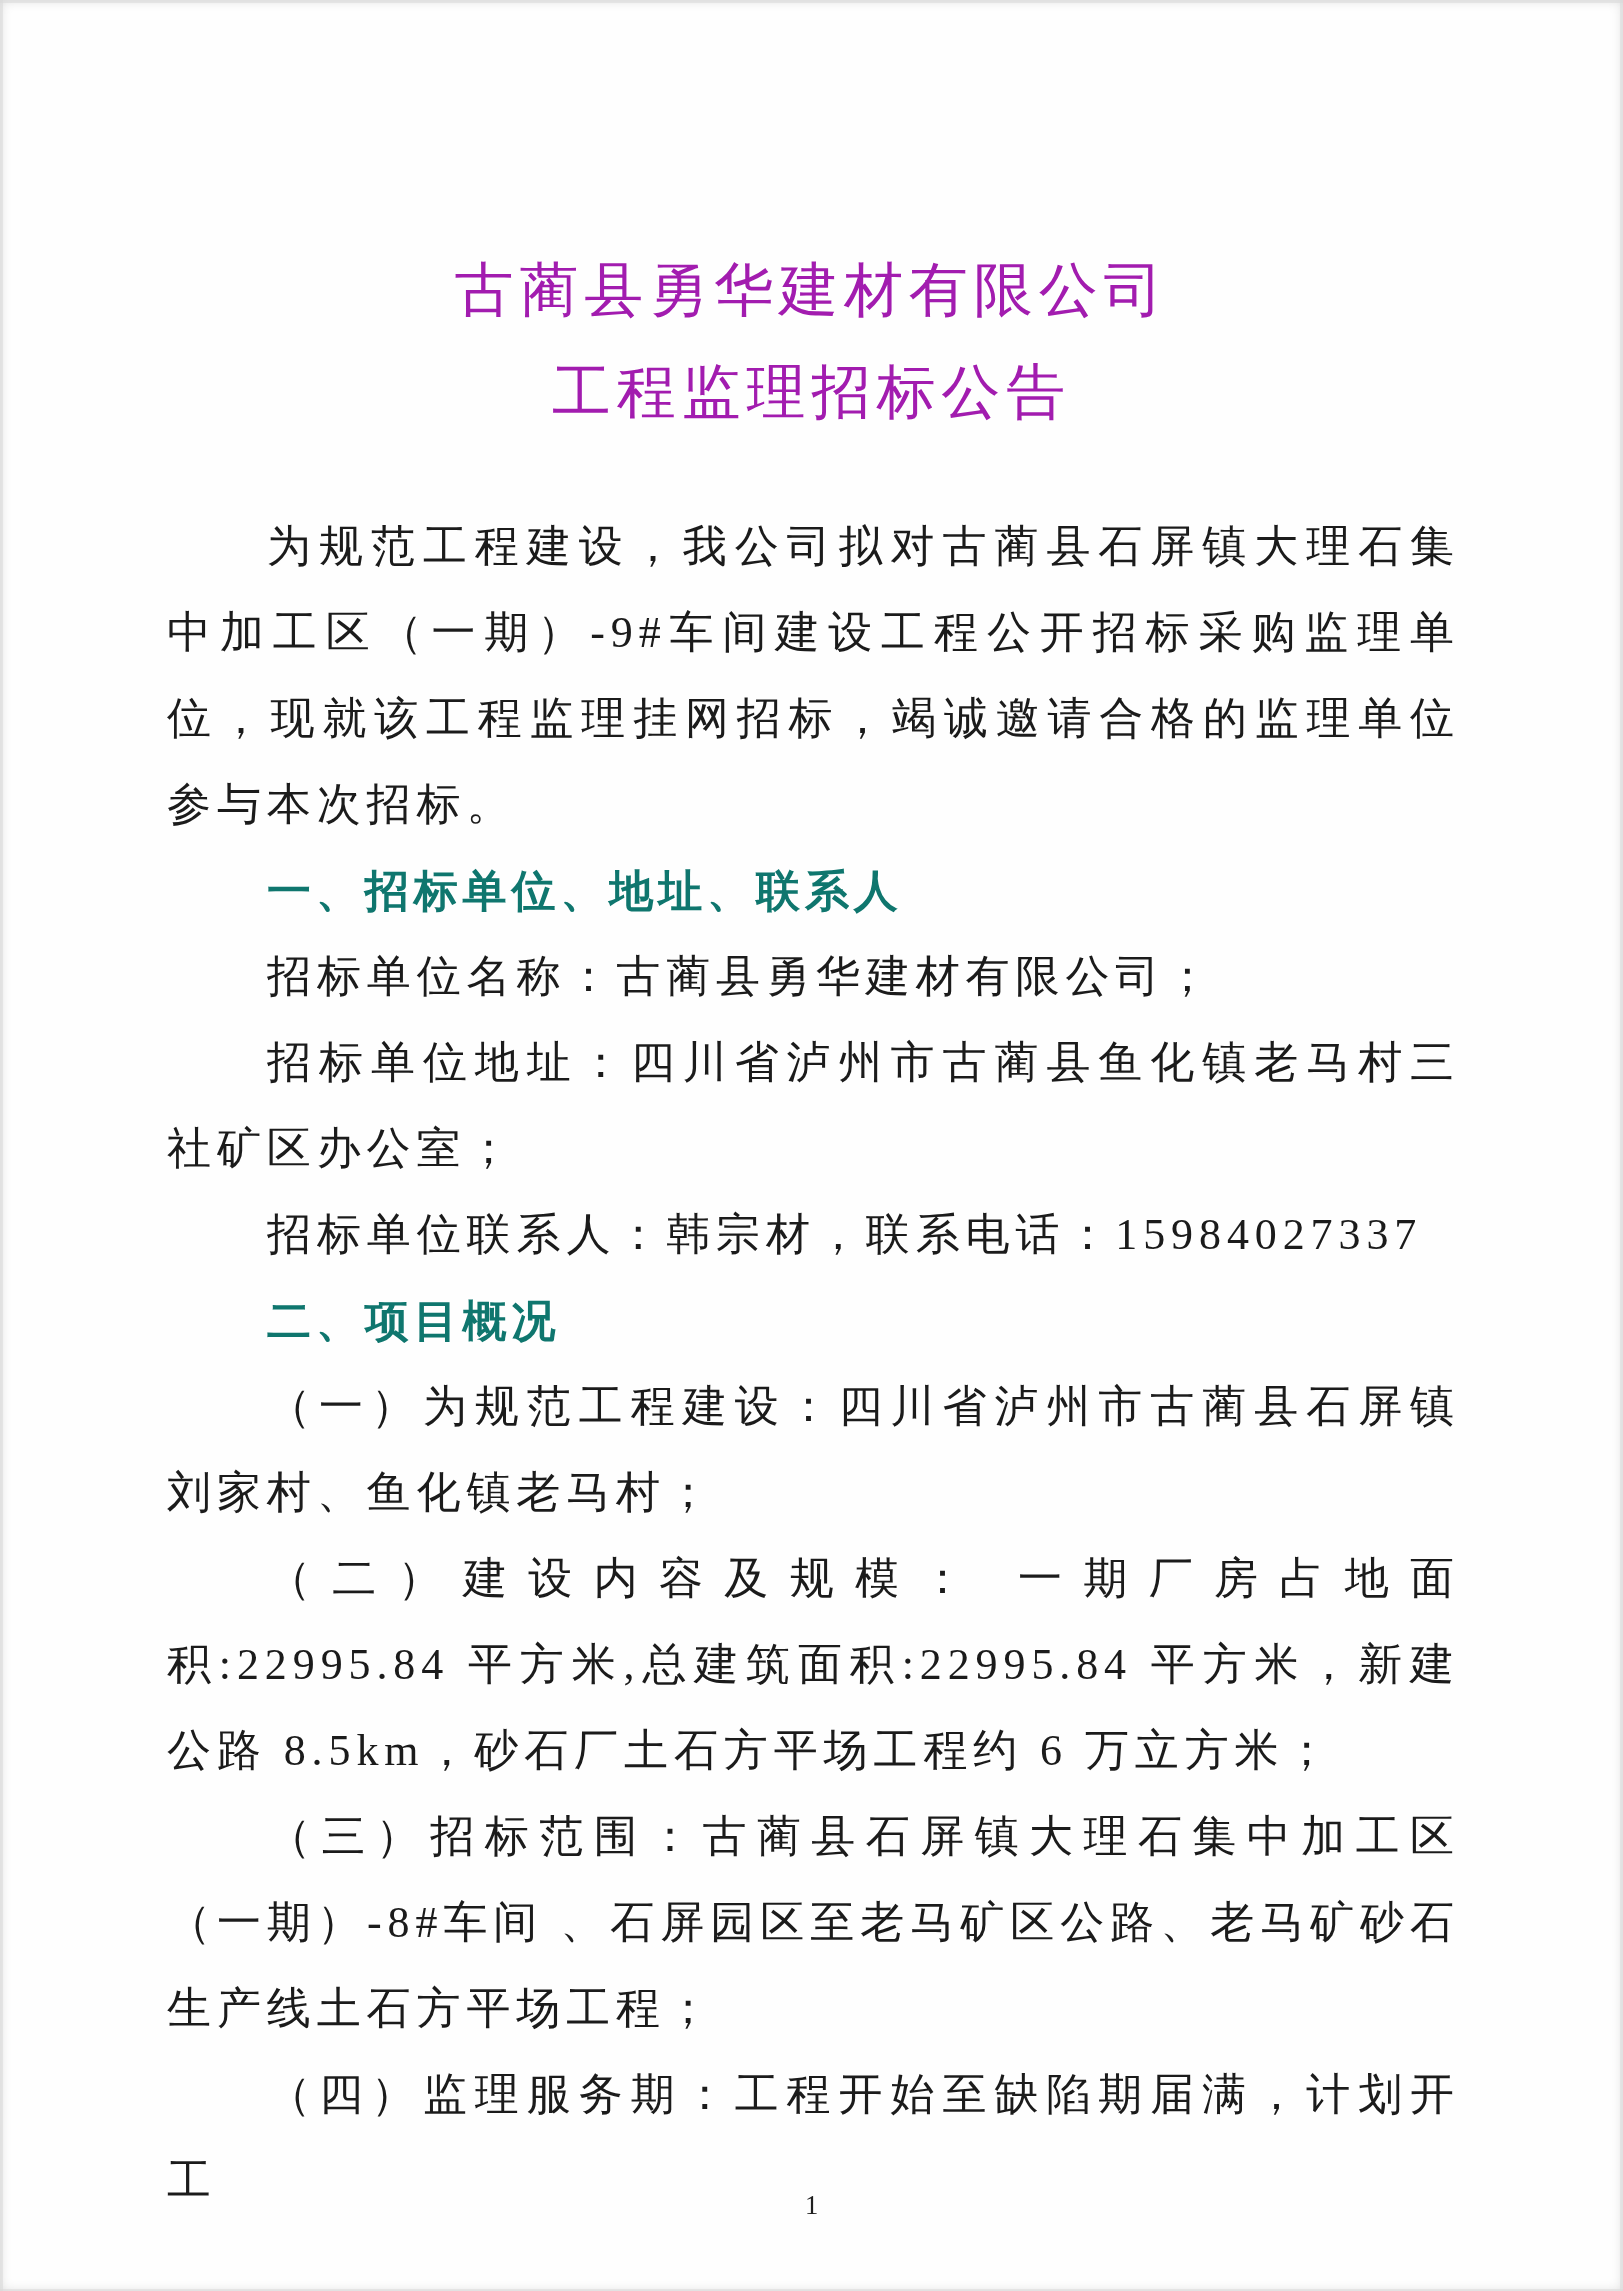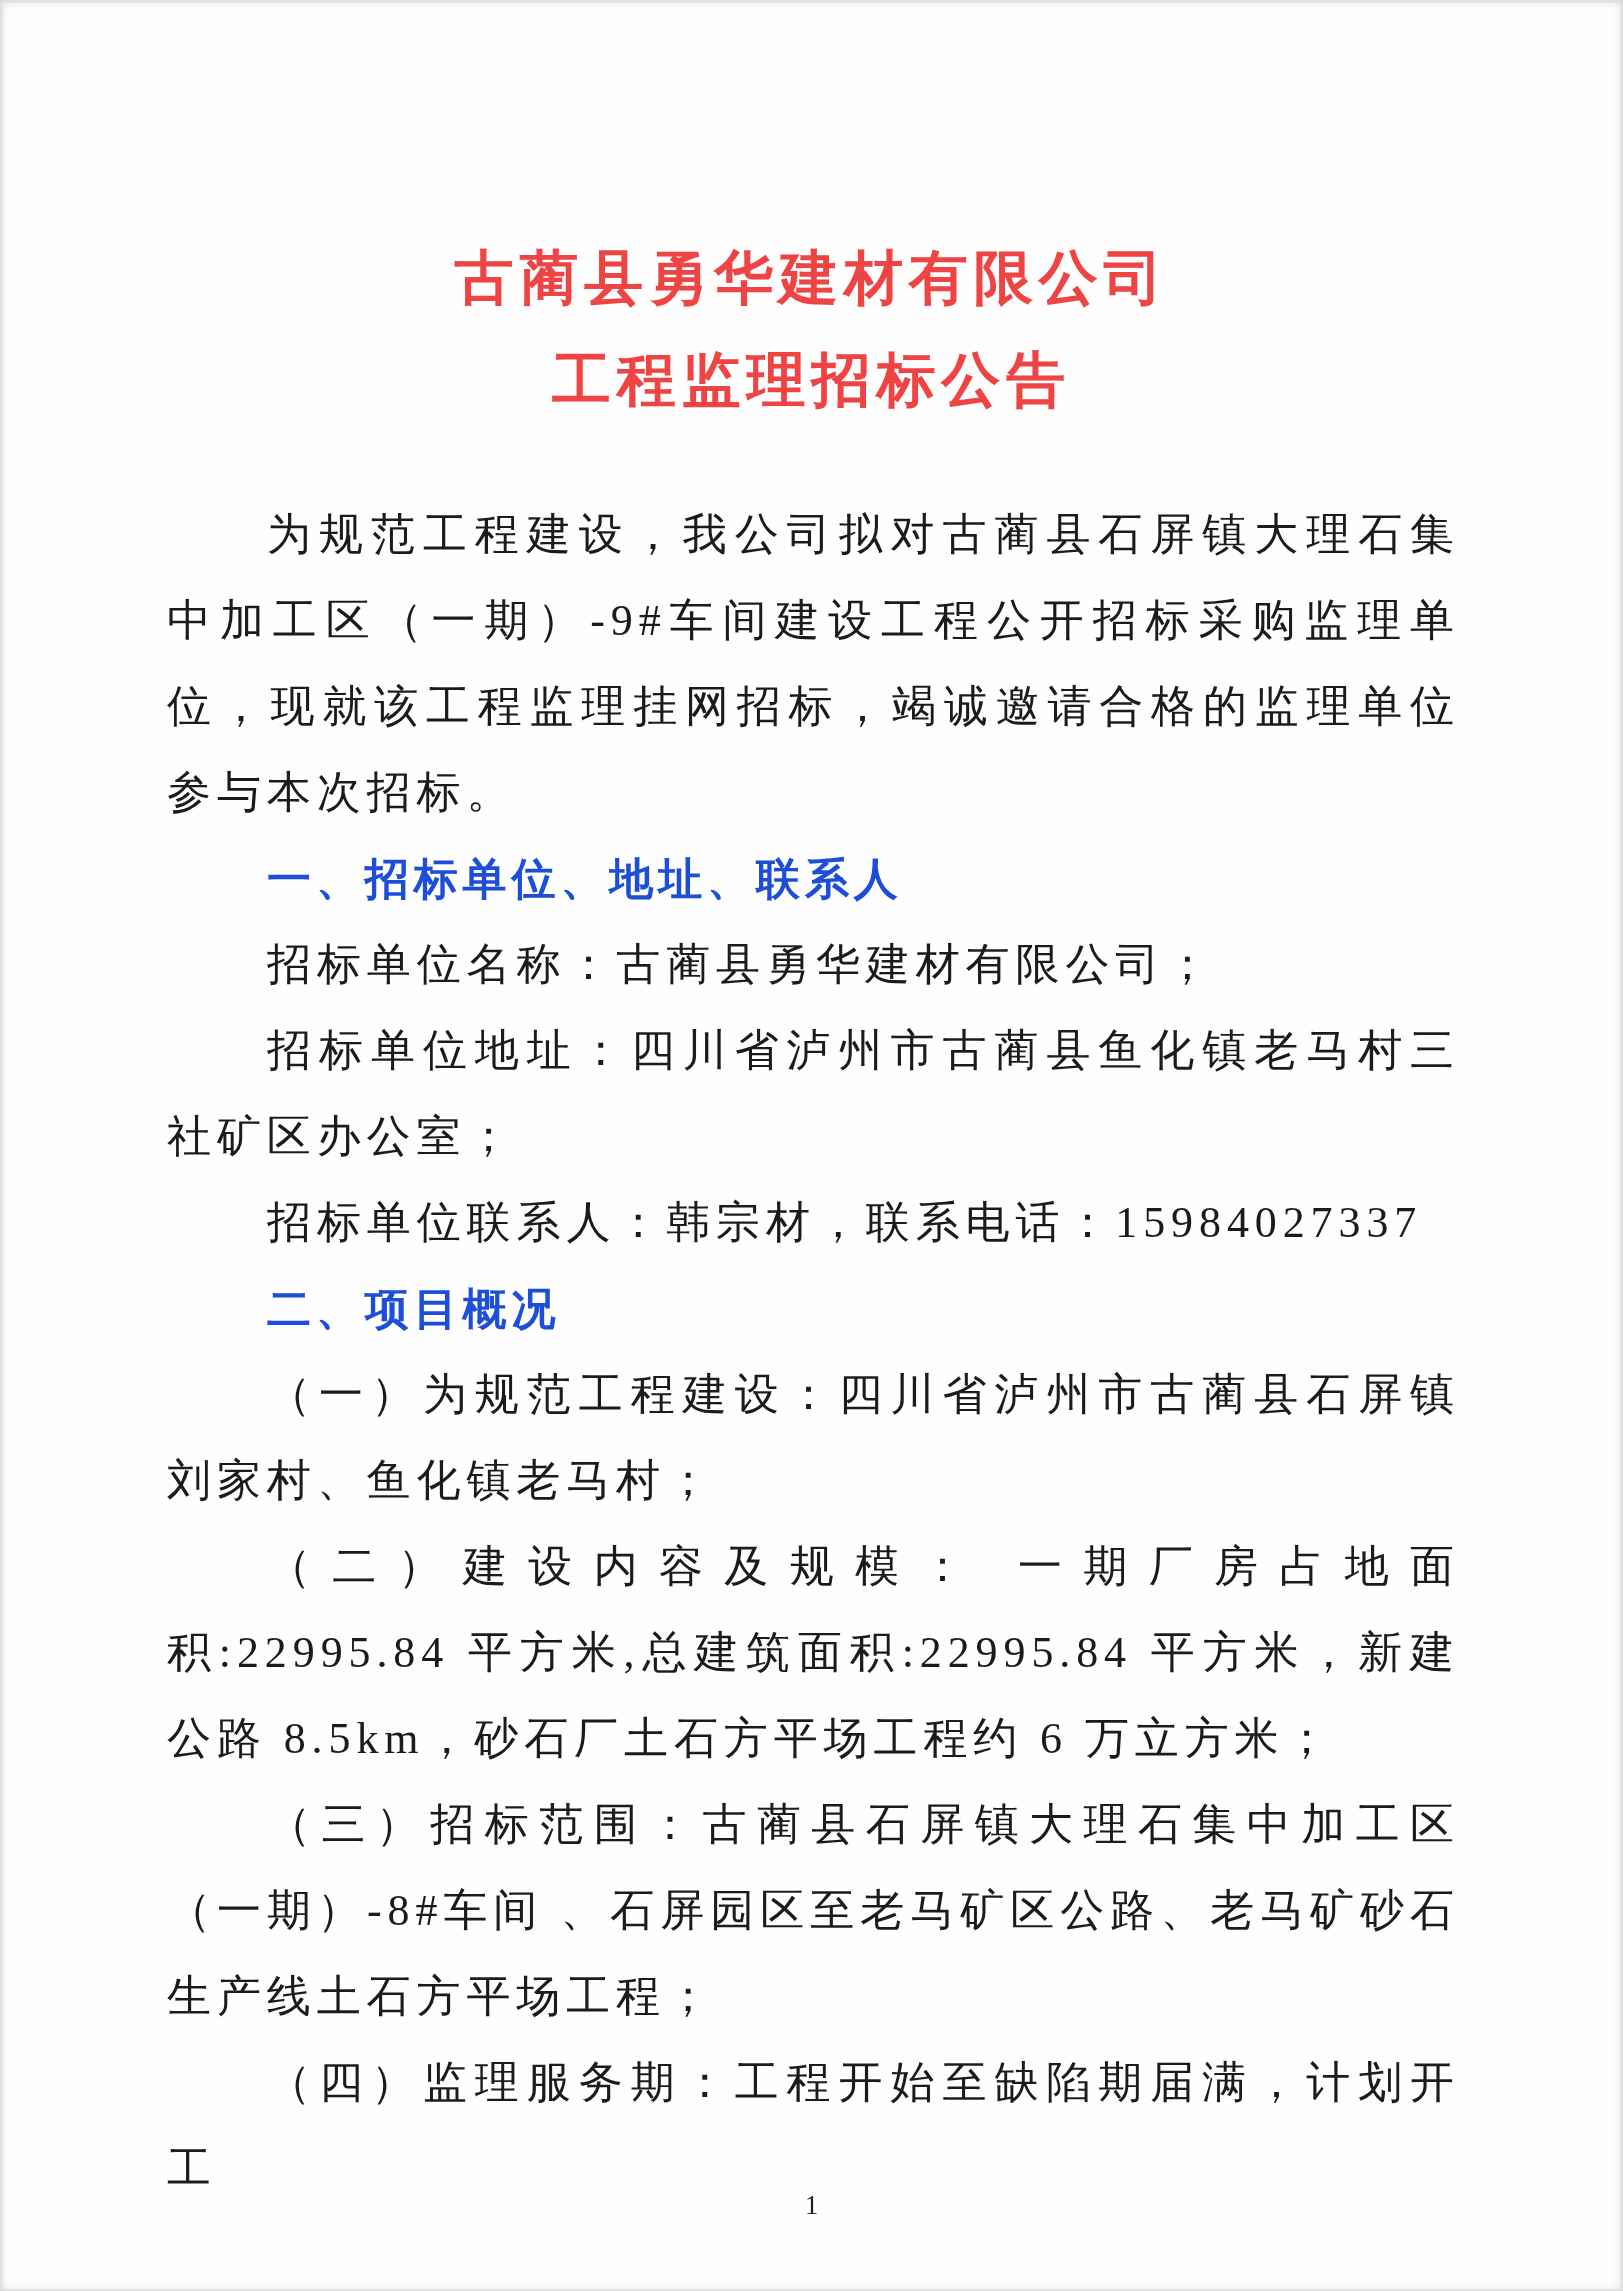--- a/index.html
+++ b/index.html
@@ -21,50 +21,50 @@
     position: absolute;
     background: #d9d9d9;
     opacity: 0.55;
   }
   .scan-edge-left   { left: 0; top: 0; width: 2.9px;  height: 100%; }
   .scan-edge-right  { right: 0; top: 0; width: 2.9px; height: 100%; }
   .scan-edge-top    { left: 0; top: 0; width: 100%; height: 2.9px; }
   .scan-edge-bottom { left: 0; bottom: 0; width: 100%; height: 2.9px; }
 
   .title-block {
-    margin: 0;
+    margin: 12px;
     padding-top: 227px;
     text-align: center;
     font-family: "Liberation Sans", sans-serif;
-    font-weight: bold;
+    font-weight: normal;
     font-size: 59px;
     line-height: 102px;
     letter-spacing: 5.9px;
-    color: #ef4444;
+    color: #a21caf;
   }
   .title-line { display: block; }
 
   .body-block {
     margin-top: 61px;
     padding: 0 163px 0 167px;
   }
   .para {
     margin: 0;
     font-size: 44px;
     line-height: 86px;
     letter-spacing: 5.9px;
     text-indent: 100px;
     text-align: justify;
     color: #1b1b1b;
   }
   .para.heading {
     font-family: "Liberation Sans", sans-serif;
     font-weight: bold;
     letter-spacing: 4.9px;
-    color: #1d4ed8;
+    color: #0f766e;
   }
 
   .footer-block {
     position: absolute;
     left: 0;
     right: 0;
     bottom: 71px;
     text-align: center;
     font-size: 26.5px;
     letter-spacing: 0;

